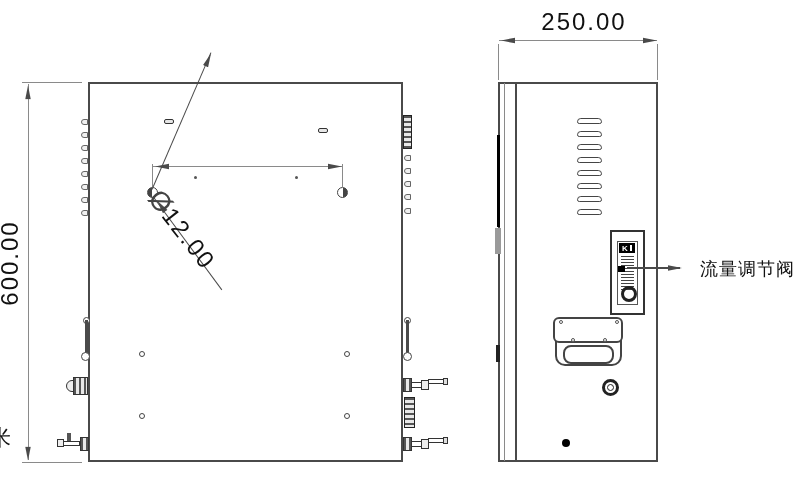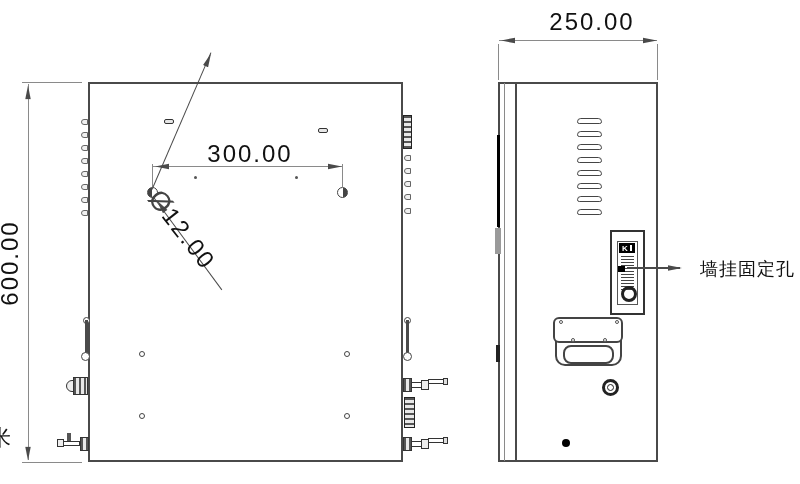--- a/index.html
+++ b/index.html
@@ -137,38 +137,37 @@
   <div class="ln" style="left:28px;top:84px;width:1px;height:376px;"></div>
   <div class="arrow" style="left:14px;top:81.5px;transform:rotate(-90deg);"></div>
   <div class="arrow" style="left:14px;top:456.5px;transform:rotate(90deg);"></div>
   <div class="dimtext" style="left:10px;top:263px;transform:translate(-50%,-50%) rotate(-90deg);">600.00</div>
 
   <div class="ln" style="left:152px;top:164px;width:1px;height:24px;"></div>
   <div class="ln" style="left:342px;top:164px;width:1px;height:24px;"></div>
   <div class="ln" style="left:152px;top:166px;width:191px;height:1px;"></div>
   <div class="arrow" style="left:141px;top:163px;transform:rotate(180deg);"></div>
   <div class="arrow" style="left:328px;top:163px;transform:rotate(0deg);"></div>
-  <div class="dimtext" style="left:250px;top:140px;transform:translateX(-50%);">300.00</div>
 
   <div class="ln" style="left:498px;top:44px;width:1px;height:36px;"></div>
   <div class="ln" style="left:657px;top:44px;width:1px;height:36px;"></div>
   <div class="ln" style="left:499px;top:40px;width:158px;height:1px;"></div>
   <div class="arrow" style="left:487px;top:37px;transform:rotate(180deg);"></div>
   <div class="arrow" style="left:643px;top:37px;transform:rotate(0deg);"></div>
-  <div class="dimtext" style="left:584px;top:8px;transform:translateX(-50%);margin-left:8px;">250.00</div>
+  <div class="dimtext" style="left:584px;top:8px;transform:translateX(-50%);">250.00</div>
 
   <div class="lnd" style="left:152px;top:189px;width:149px;height:1px;transform-origin:0 50%;transform:rotate(-66.7deg);"></div>
   <div class="arrow" style="left:197px;top:49.5px;transform:rotate(-66.7deg);"></div>
 
   <div class="lnd" style="left:153px;top:196px;width:116px;height:1px;transform-origin:0 50%;transform:rotate(53.6deg);"></div>
   <div class="arrow" style="left:143px;top:196.5px;transform:rotate(233.6deg);"></div>
   <div class="abs" style="left:166px;top:184px;transform:rotate(52deg);transform-origin:0 0;display:flex;align-items:center;gap:1px;white-space:nowrap;">
     <span style="font-size:27px;font-weight:300;color:#444;">Ø</span>
     <span style="font-size:24px;letter-spacing:2px;color:#111;">12.00</span>
   </div>
 
   <div class="lnd" style="left:627px;top:267px;width:53px;height:2px;"></div>
   <div class="arrow" style="left:668px;top:264.5px;transform:rotate(0deg);"></div>
-  <div class="cjk" style="left:700px;top:257px;font-size:18px;letter-spacing:1px;">墙挂固定孔</div>
+  <div class="cjk" style="left:700px;top:257px;font-size:18px;letter-spacing:1px;">流量调节阀</div>
 
   <div class="cjk" style="left:-11px;top:423px;font-size:22px;">米</div>
 
 </div>
 
 </body></html>

